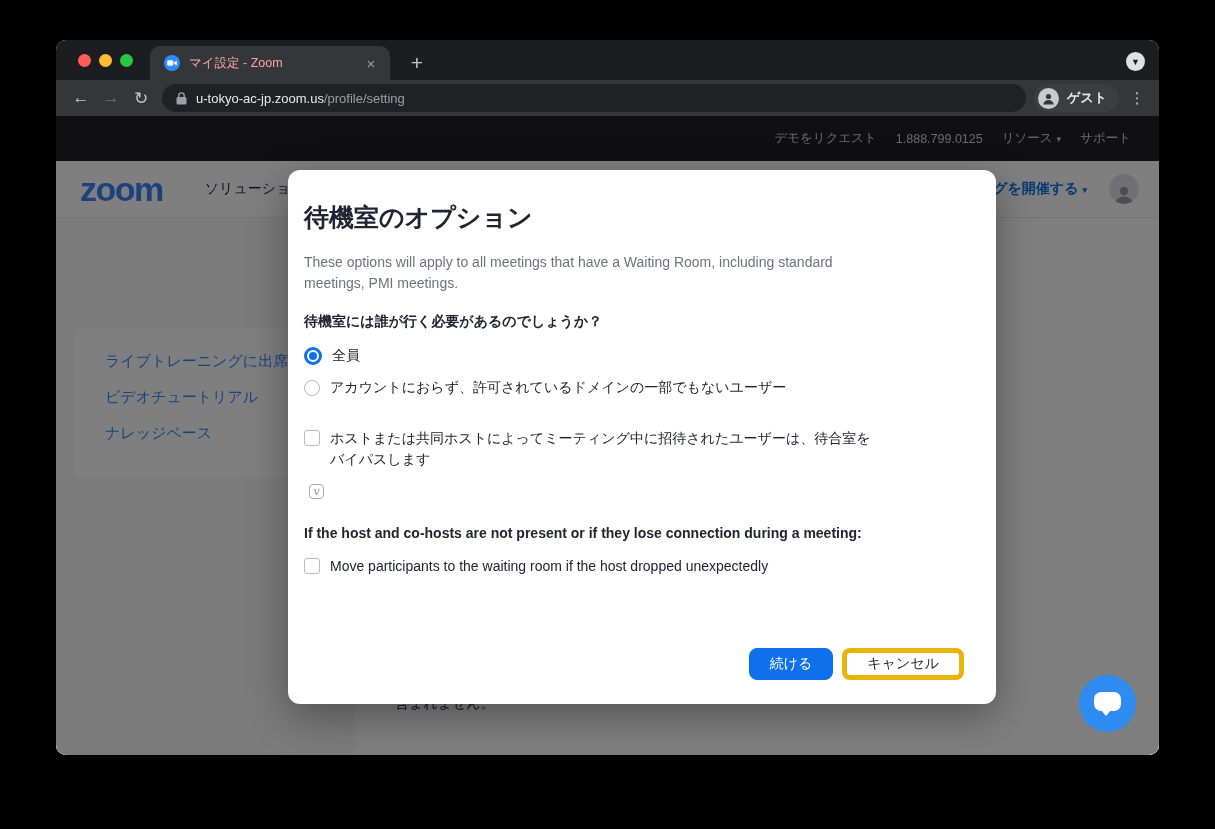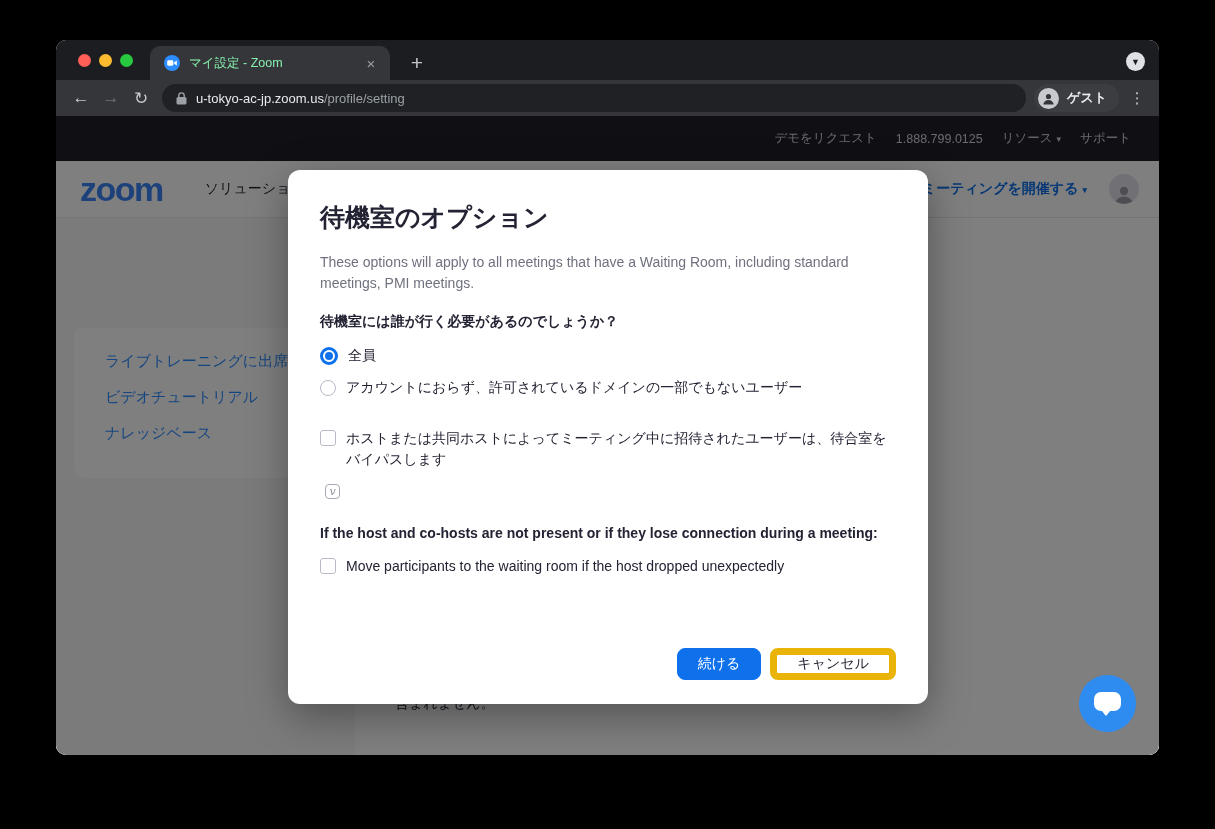--- a/index.html
+++ b/index.html
@@ -7,21 +7,21 @@
 
   .window { position:absolute; left:56px; top:40px; width:1103px; height:715px; border-radius:10px; overflow:hidden; background:#fff; }
 
   
   .tabstrip { position:absolute; left:0; top:0; width:100%; height:40px; background:#1c1d21; }
   .traffic { position:absolute; left:22px; top:14px; display:flex; gap:8px; }
   .traffic .dot { width:13px; height:13px; border-radius:50%; }
   .dot.red{ background:#ff5f57; } .dot.yellow{ background:#febc2e; } .dot.green{ background:#28c840; }
 
   .tab { position:absolute; left:94px; top:6px; width:240px; height:34px; background:#35363a; border-radius:10px 10px 0 0; display:flex; align-items:center; padding:0 10px 0 14px; }
-  .tab-title { color:#86efac; font-size:12.5px; flex:1; margin-left:9px; white-space:nowrap; overflow:hidden; }
+  .tab-title { color:#fca5a5; font-size:12.5px; flex:1; margin-left:9px; white-space:nowrap; overflow:hidden; }
   .tab-close { color:#9aa0a6; font-size:15px; width:18px; height:18px; display:flex; align-items:center; justify-content:center; border-radius:50%; }
   .newtab { position:absolute; left:346px; top:8px; width:30px; height:30px; color:#c0c3c9; font-size:21px; display:flex; align-items:center; justify-content:center; }
   .tabsearch { position:absolute; right:14px; top:12px; width:19px; height:19px; border-radius:50%; background:#dfe1e5; color:#1c1d21; font-size:9px; display:flex; align-items:center; justify-content:center; }
 
   .toolbar { position:absolute; left:0; top:40px; width:100%; height:36px; background:#35363a; display:flex; align-items:center; padding:0 10px; }
   .navbtn { width:30px; height:30px; display:flex; align-items:center; justify-content:center; font-size:17px; color:#c6c9ce; border-radius:50%; }
   .navbtn.disabled { color:#70747a; }
   .urlbar { flex:1; height:28px; margin:0 8px 0 6px; background:#202124; border-radius:14px; display:flex; align-items:center; padding:4px 14px; min-width:0; }
   .urlbar svg { flex-shrink:0; }
   .url-host { color:#e8eaed; font-size:13px; margin-left:9px; white-space:nowrap; }
@@ -48,40 +48,40 @@
 
   .content { position:absolute; left:0; top:102px; width:100%; height:537px; background:#f7f7f7; }
   .main-panel { position:absolute; left:299px; top:0; right:0; bottom:0; background:#fff; }
   .partial-text { position:absolute; left:40px; top:477px; color:#232333; font-size:14px; }
   .sidebar-card { position:absolute; left:18px; top:110px; width:296px; height:150px; background:#fff; border-radius:8px; padding:24px 0 0 31px; z-index:2; }
   .sb-link { display:block; color:#2d8cff; font-size:15px; margin-bottom:17px; white-space:nowrap; }
 
   .overlay { position:absolute; inset:0; background:rgba(0,0,0,0.5); z-index:5; }
 
   
-  .modal { position:absolute; left:232px; top:54px; width:640px; height:534px; background:#fff; border-radius:12px; z-index:10; padding:0 32px; box-shadow:0 12px 40px rgba(0,0,0,0.35); }
+  .modal { position:absolute; left:232px; top:54px; width:708px; height:534px; background:#fff; border-radius:12px; z-index:10; padding:0 16px; box-shadow:0 12px 40px rgba(0,0,0,0.35); }
   .m-title { margin-top:32px; color:#232333; font-size:25px; font-weight:bold; line-height:30px; }
   .m-desc { margin-top:20px; color:#70717f; font-size:14px; line-height:21px; max-width:556px; }
   .m-question { margin-top:17px; color:#232333; font-size:14px; font-weight:bold; line-height:20px; }
   .radio-group { margin-top:13px; }
   .radio-row { display:flex; align-items:center; height:24px; margin-bottom:8px; }
   .radio { width:16px; height:16px; border-radius:50%; border:1px solid #b9bac8; background:#fff; flex-shrink:0; }
   .radio-row.selected .radio { width:18px; height:18px; border:3px solid #0e71eb; position:relative; }
   .radio-row.selected .radio::after { content:""; position:absolute; left:2px; top:2px; width:8px; height:8px; border-radius:50%; background:#0e71eb; }
   .radio-label { margin-left:10px; color:#232333; font-size:14px; }
   .check-row { display:flex; align-items:flex-start; margin-top:28px; }
   .checkbox { width:16px; height:16px; border:1px solid #b9bac8; border-radius:3px; background:#fff; flex-shrink:0; margin-top:2px; }
   .check-label { margin-left:10px; color:#232333; font-size:14px; line-height:21px; max-width:545px; }
   .broken-icon { margin-top:14px; margin-left:5px; width:15px; height:15px; border:1px solid #a9a9b5; border-radius:4px; color:#8f8f9c; font-size:11px; font-style:italic; font-family:"DejaVu Serif", serif; display:flex; align-items:center; justify-content:center; }
   .m-heading2 { margin-top:24px; color:#232333; font-size:14px; font-weight:bold; line-height:20px; }
   .check-row.second { margin-top:13px; }
   .btn-row { position:absolute; right:32px; bottom:24px; display:flex; gap:9px; }
   .btn { height:32px; border-radius:8px; font-size:14px; display:flex; align-items:center; padding:0 20px; font-family:"Liberation Sans", sans-serif; }
   .btn.primary { background:#0e71eb; color:#fff; border:1px solid #0e71eb; }
-  .btn.secondary { background:#fff; color:#232333; border:7px solid #eab308; }
+  .btn.secondary { background:#fff; color:#232333; border:5px solid #eab308; }
 
   
   .chat-fab { position:absolute; left:1023px; top:559px; width:57px; height:57px; border-radius:50%; background:#2e8cf0; z-index:10; display:flex; align-items:center; justify-content:center; }
   .chat-bubble { position:relative; width:27px; height:19px; background:#fff; border-radius:7px; margin-top:-4px; }
   .chat-bubble::after { content:""; position:absolute; left:7px; bottom:-5px; width:0; height:0; border-left:5px solid transparent; border-right:5px solid transparent; border-top:6px solid #fff; }
 </style>
 </head>
 <body>
 
 <div class="window">

